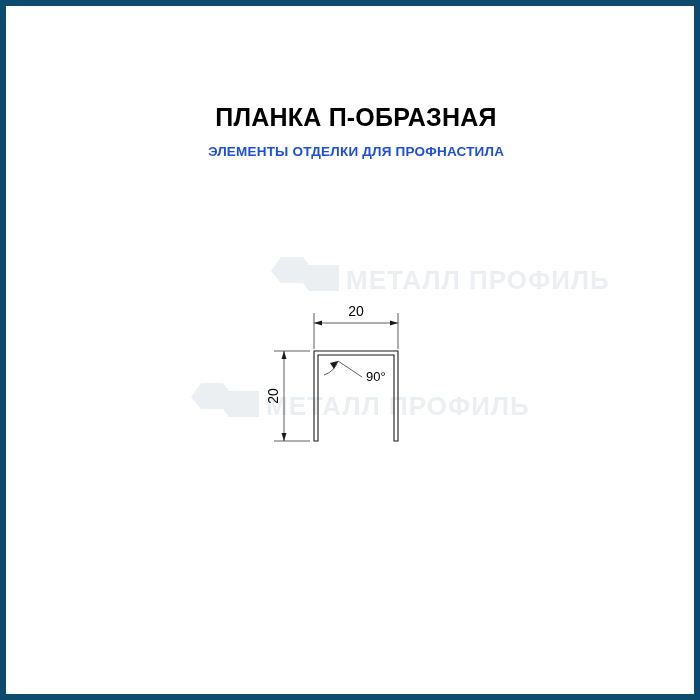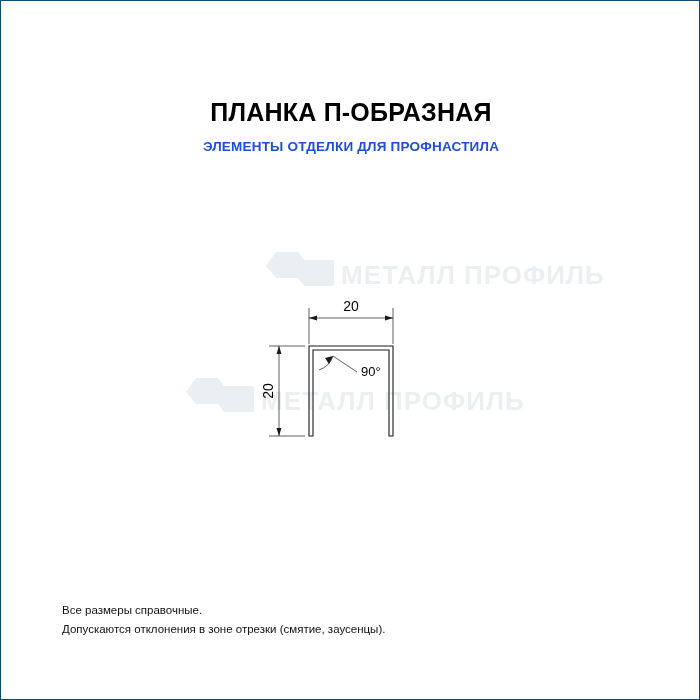--- a/index.html
+++ b/index.html
@@ -14,21 +14,21 @@
     color: #000000;
     position: relative;
     overflow: hidden;
   }
   .page {
     position: absolute;
     left: 0; top: 0;
     width: 700px;
     height: 700px;
     box-sizing: border-box;
-    border: 1px solid #0c4a6e;
+    border: 6px solid #0c4a6e;
     background: #ffffff;
   }
   .title-block {
     position: absolute;
     left: 0;
     top: 96px;
     width: 700px;
     text-align: center;
   }
   .title-line {
@@ -126,18 +126,14 @@
 
         <path d="M308 150 L392 150 L392 240 L388 240 L388 154 L312 154 L312 240 L308 240 Z"></path>
       </g>
 
       <text x="350" y="115" font-size="14" text-anchor="middle" fill="#000">20</text>
       <text x="272" y="195" font-size="14" text-anchor="middle" fill="#000" transform="rotate(-90 272 195)">20</text>
       <text x="360" y="180" font-size="13" text-anchor="start" fill="#000">90°</text>
     </svg>
   </div>
 
-  <div class="footer">
-    <div>Все размеры справочные.</div>
-    <div>Допускаются отклонения в зоне отрезки (смятие, заусенцы).</div>
-  </div>
 
 </div>
 
 </body></html>

